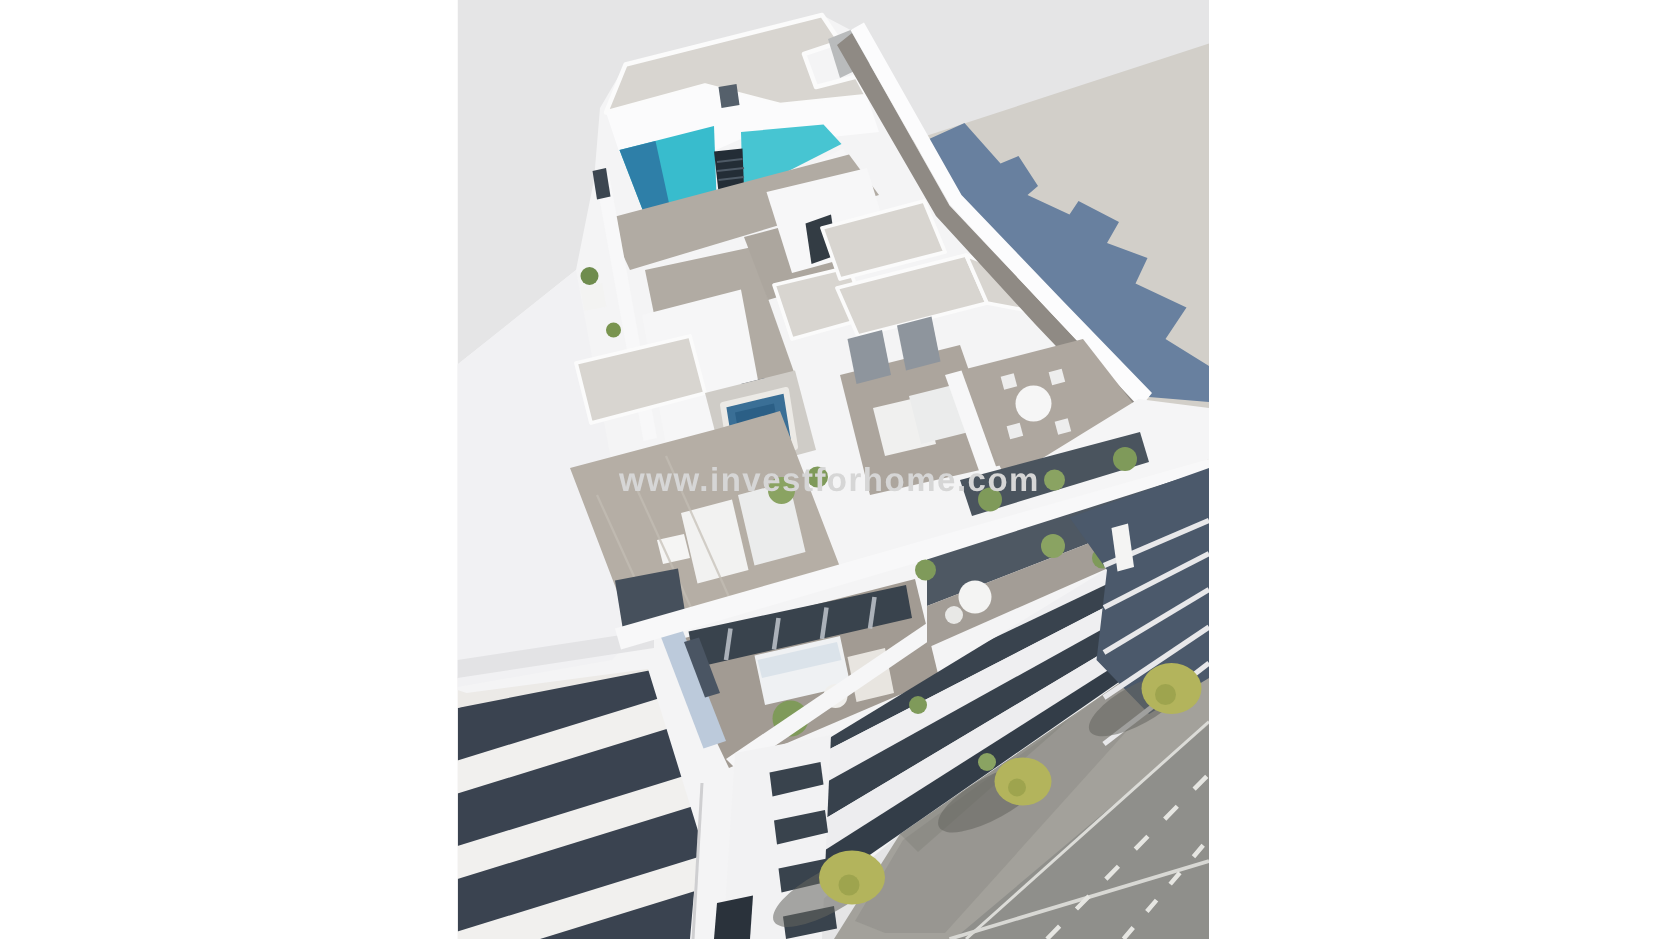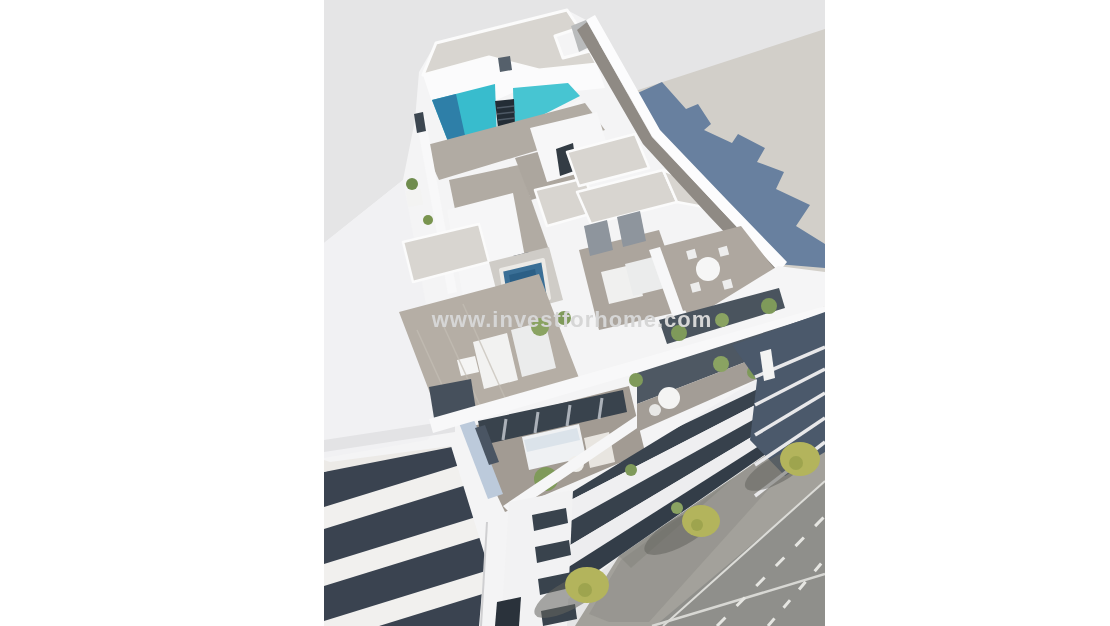--- a/index.html
+++ b/index.html
@@ -1,16 +1,16 @@
 <!DOCTYPE html>
 <html><head>
 <meta charset="utf-8">
 <style>
   html,body{margin:0;padding:0;background:#ffffff;}
-  .page{position:relative;width:974px;height:626px;background:#ffffff;overflow:hidden;font-family:"Liberation Sans", sans-serif;padding-left:19px;}
+  .page{position:relative;width:974px;height:626px;background:#ffffff;overflow:hidden;font-family:"Liberation Sans", sans-serif;}
 </style>
 </head>
 <body>
 <div class="page">
 <svg width="1110" height="626" viewBox="0 0 1110 626" xmlns="http://www.w3.org/2000/svg">
   <defs>
     <clipPath id="photo">
           <rect x="305" y="0" width="501" height="626"></rect>
         </clipPath>
     <clipPath id="nclip">

